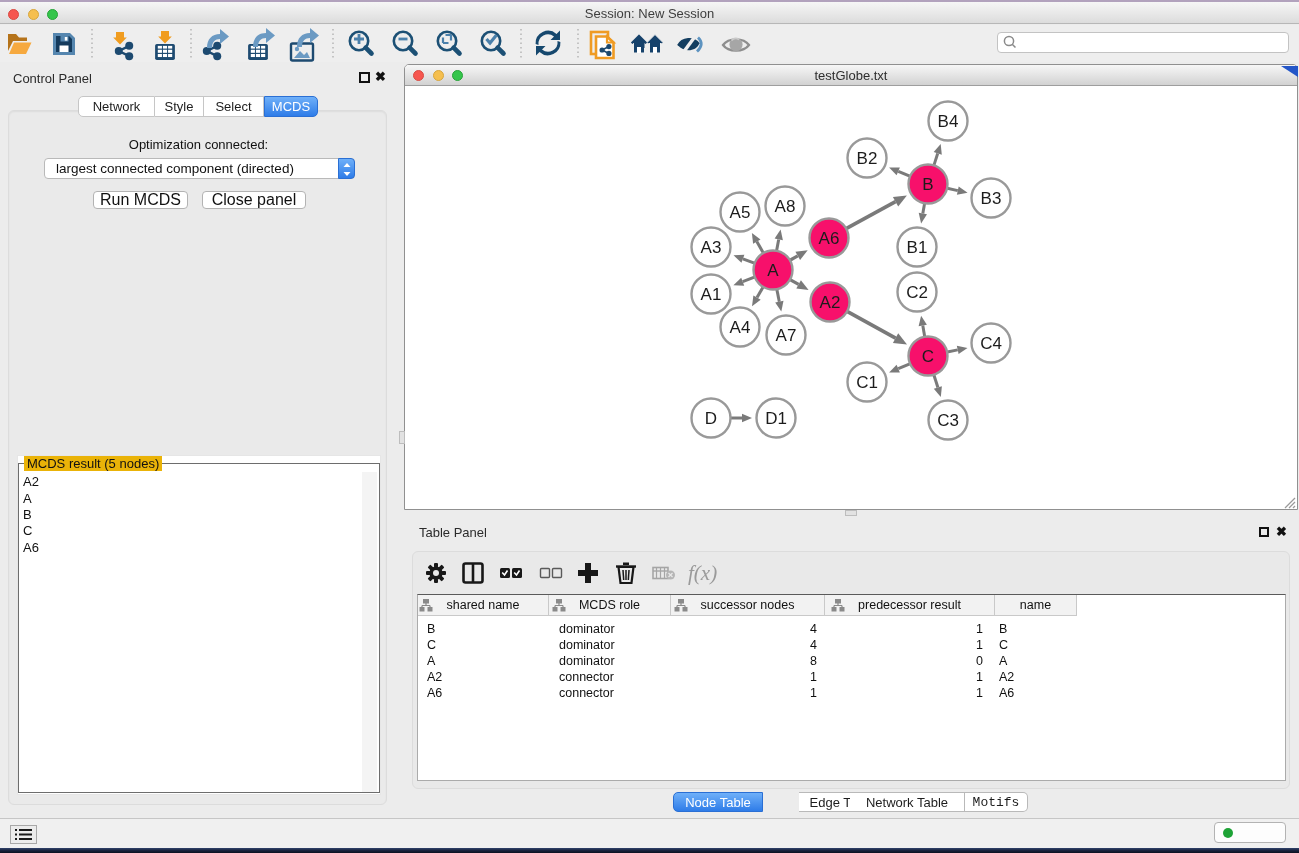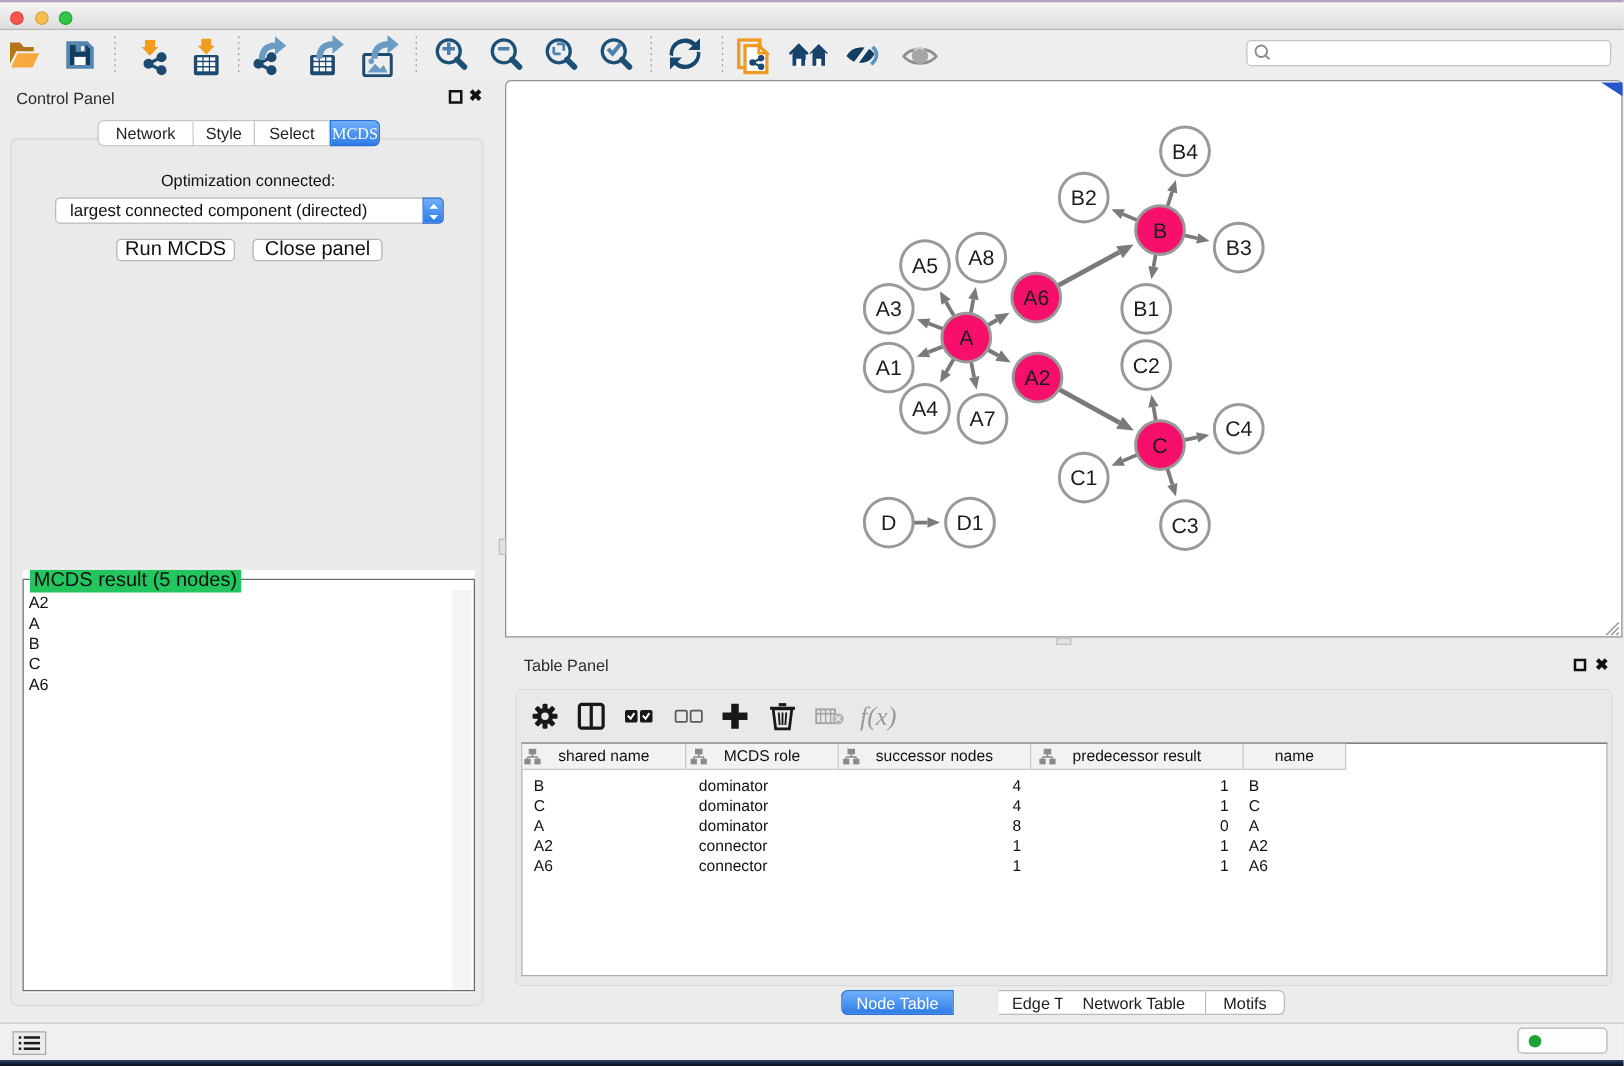--- a/index.html
+++ b/index.html
@@ -28,38 +28,38 @@
 #cp-sq { left:359px; top:72px; width:11px; height:11px; border:2px solid #111; }
 #cp-x  { left:375px; top:69px; font-size:13px; font-weight:bold; color:#111; }
 #cp-content { left:8px; top:110px; width:379px; height:695px; background:#eaeaea;
   border:1px solid #dcdcdc; border-radius:6px;
   box-shadow:inset 0 1px 2px rgba(0,0,0,0.06); }
 .tab { position:absolute; top:96px; height:21px; font-size:13px; color:#1d1d1d;
   background:#fff; border:1px solid #c6c6c6; text-align:center; line-height:20px; }
 #tab-net { left:78px; width:77px; border-radius:5px 0 0 5px; }
 #tab-sty { left:155px; width:49px; border-left:none;}
 #tab-sel { left:204px; width:60px; border-left:none;}
-#tab-mcds { left:264px; width:40px; border-radius:0 5px 5px 0; border:1px solid #2a6fd4;
-  background:linear-gradient(#6fb0f9,#2e7ce8); color:#fff;font-family:Liberation Serif, serif; }
+#tab-mcds { left:264px; width:54px; border-radius:0 5px 5px 0; border:1px solid #2a6fd4;
+  background:linear-gradient(#6fb0f9,#2e7ce8); color:#fff; }
 #optlabel { left:0; top:137px; width:397px; text-align:center; font-size:13px; color:#111; }
 #dropdown { left:44px; top:158px; width:311px; height:21px; background:#fff;
   border:1px solid #b9b9b9; border-radius:4px; }
 #dropdown .dtext { position:absolute; left:11px; top:2px; font-size:13.5px; color:#111; }
 #dropcap { position:absolute; right:-1px; top:-1px; width:17px; height:21px;
   background:linear-gradient(#6fb0f9,#2e7ce8); border-radius:0 4px 4px 0; border:1px solid #2a6fd4;}
 .btn { position:absolute; top:191px; height:18px; background:#fff;
   border:1px solid #b3b3b3; border-radius:4px; font-size:16px; color:#111;
   text-align:center; line-height:16px; }
 #btn-run { left:93px; width:95px; }
 #btn-close { left:202px; width:104px; }
 #listbox { left:17px; top:455px; width:364px; height:340px; background:#fff;
   border:1px solid #e6e6e6; }
 #groupborder { left:0px; top:7px; width:362px; height:330px; border:1px solid #6d6d6d; position:absolute;}
-#grouptitle { position:absolute; left:6px; top:0px; background:#22c55e; padding:0 3px;
-  font-size:16px; color:#111; }
+#grouptitle { position:absolute; left:6px; top:0px; background:#eab308; padding:0 3px;
+  font-size:13px; color:#111; }
 #listscroll { position:absolute; right:3px; top:16px; width:15px; height:320px; background:#f4f4f4; }
 .litem { position:absolute; left:5px; font-size:13px; color:#111; }
 
 
 #desktop { left:398px; top:62px; width:901px; height:756px; background:#ececec; }
 #netwin { left:404px; top:64px; width:894px; height:446px; background:#fff;
   border:1px solid #909090; border-radius:5px 5px 0 0; }
 #netbar { position:absolute; left:0; top:0; width:100%; height:21px;
   background:linear-gradient(#f7f7f7,#d2d2d2); border-bottom:1px solid #9e9e9e;
   border-radius:4px 4px 0 0; }
@@ -83,21 +83,21 @@
   font-size:12.5px; color:#111; text-align:center; line-height:21px; }
 .trow { position:absolute; font-size:12.5px; color:#111; }
 
 
 .btab { position:absolute; top:792px; height:20px; background:#fff; border:1px solid #b9b9b9;
   font-size:13px; color:#1d1d1d; text-align:center; line-height:19px; }
 #bt-node { left:673px; width:90px; border-radius:5px 0 0 5px; border:1px solid #2a6fd4;
   background:linear-gradient(#6fb0f9,#2e7ce8); color:#fff; }
 #bt-edge { left:763px; width:87px; border-left:none;margin-left:36px;}
 #bt-netw { left:850px; width:115px; border-left:none;}
-#bt-moti { left:965px; width:63px; border-radius:0 5px 5px 0; border-left:none;}
+#bt-moti { left:965px; width:63px; border-radius:0 5px 5px 0; border-left:none;font-family:Liberation Mono, monospace;}
 
 
 #statusbar { left:0; top:818px; width:1299px; height:30px; background:#f0f0f0;
   border-top:1px solid #c6c6c6; }
 #listbtn { left:10px; top:825px; width:27px; height:19px; background:#ececec;
   border:1px solid #a8a8a8; position:absolute; }
 #membtn { left:1214px; top:822px; width:72px; height:21px; background:#fdfdfd;
   border:1px solid #b3b3b3; border-radius:4px; position:absolute; }
 #memdot { position:absolute; left:8px; top:5px; width:10px; height:10px;
   border-radius:50%; background:#1ea336; }
@@ -105,20 +105,21 @@
 #bottomstrip { left:0; top:848px; width:1299px; height:5px;
   background:linear-gradient(#31446e 0%,#1a2440 45%,#0a101f 100%); }
 </style>
 </head>
 <body>
 <div class="abs" id="topline"></div>
 <div class="abs" id="titlebar">
   <div class="tl" id="tl-r"></div>
     <div class="tl" id="tl-y"></div>
     <div class="tl" id="tl-g"></div>
+  <div class="title">Session: New Session</div>
 </div>
 <div class="abs" id="toolbar">
 <svg width="1299" height="37">
 <defs>
  <g id="curvarr">
    <path d="M -9,8 C -9,-1 -4,-6 4,-6 L 4,-11 L 13,-3.5 L 4,4 L 4,-1 C -1,-1 -4,2 -4,8 Z" fill="#6b9ac3"></path>
  </g>
  <g id="tablegrid">
    <rect x="-11" y="-9" width="22" height="18" rx="2" fill="#1d4a70"></rect>
    <rect x="-8" y="-2.5" width="4.6" height="3.4" fill="#fff"></rect>
@@ -282,20 +283,26 @@
   <div id="listscroll"></div>
   <div class="litem" style="top:18px;">A2</div>
   <div class="litem" style="top:35px;">A</div>
   <div class="litem" style="top:51px;">B</div>
   <div class="litem" style="top:67px;">C</div>
   <div class="litem" style="top:84px;">A6</div>
 </div>
 
 <div class="abs" id="desktop"></div>
 <div class="abs" id="netwin">
+  <div id="netbar">
+    <div class="ntl" id="ntl-r"></div>
+      <div class="ntl" id="ntl-y"></div>
+      <div class="ntl" id="ntl-g"></div>
+    <div class="title">testGlobe.txt</div>
+  </div>
   <svg id="graph" width="894" height="446" style="position:absolute;left:0;top:0;">
 <line x1="358.9" y1="188.9" x2="351.8" y2="176.6" stroke="#7a7a7a" stroke-width="3.0"></line>
 <polygon points="346.9,167.9 355.5,174.4 348.1,178.7" fill="#7a7a7a"></polygon>
 <line x1="371.4" y1="186.8" x2="373.7" y2="174.4" stroke="#7a7a7a" stroke-width="3.0"></line>
 <polygon points="375.6,164.6 377.9,175.2 369.6,173.6" fill="#7a7a7a"></polygon>
 <line x1="350.7" y1="198.6" x2="337.9" y2="193.8" stroke="#7a7a7a" stroke-width="3.0"></line>
 <polygon points="328.5,190.3 339.4,189.8 336.4,197.8" fill="#7a7a7a"></polygon>
 <line x1="350.7" y1="211.7" x2="337.7" y2="216.7" stroke="#7a7a7a" stroke-width="3.0"></line>
 <polygon points="328.4,220.3 336.2,212.8 339.2,220.7" fill="#7a7a7a"></polygon>
 <line x1="358.7" y1="221.0" x2="352.0" y2="232.6" stroke="#7a7a7a" stroke-width="3.0"></line>

